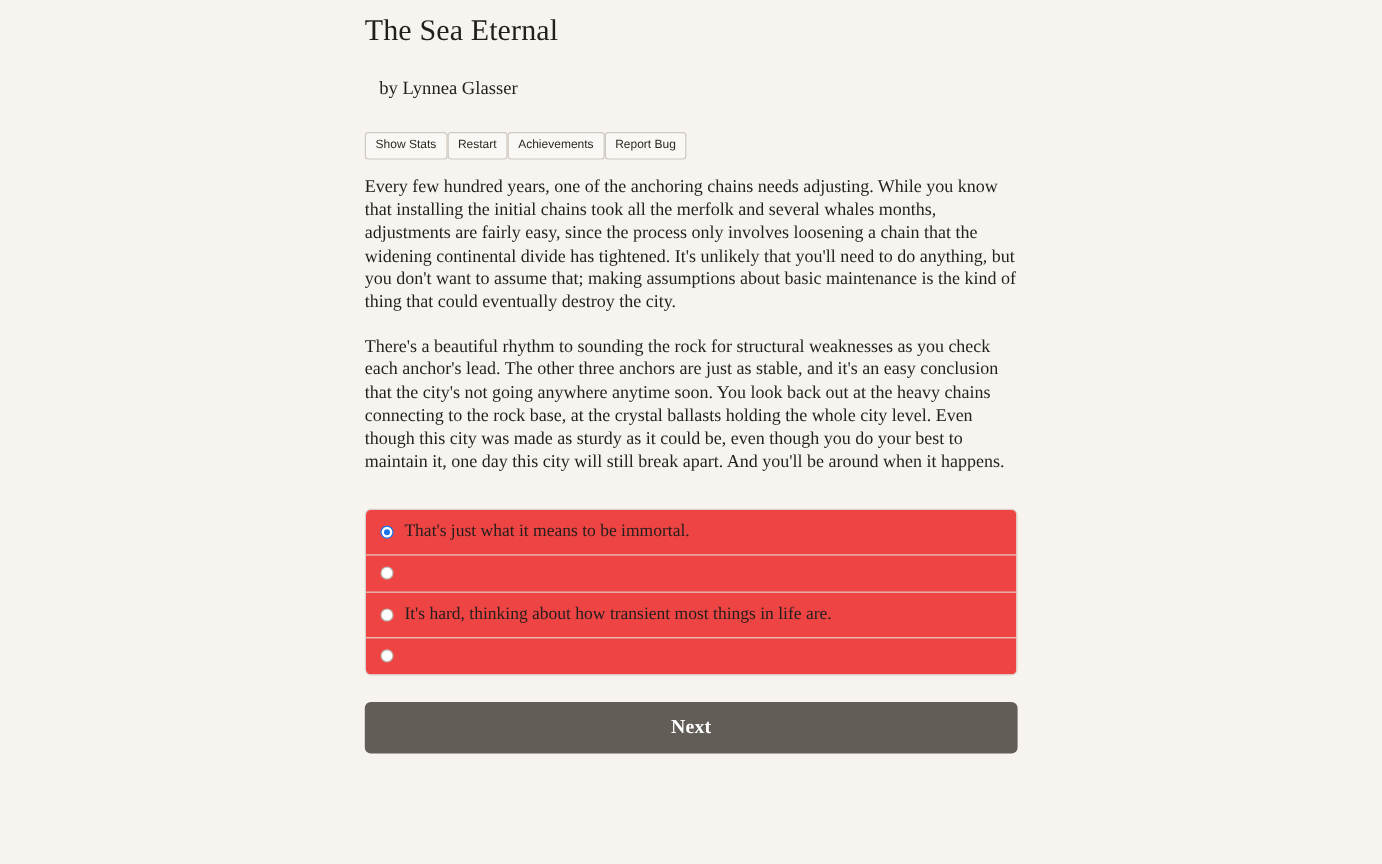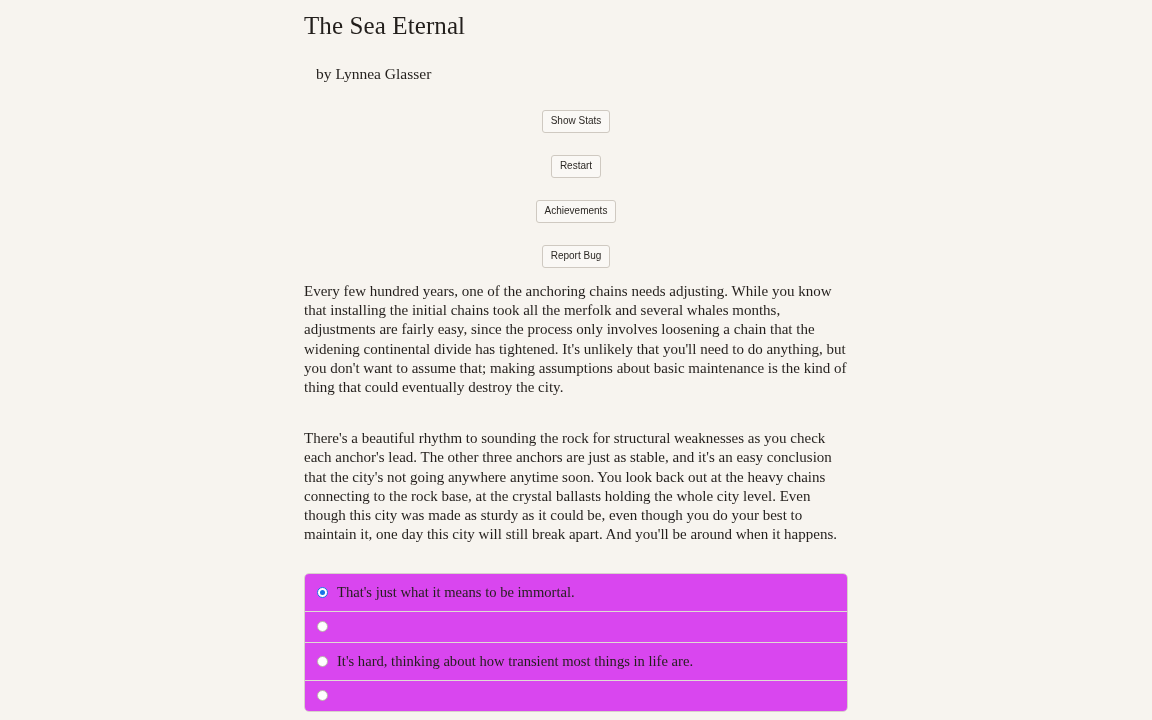--- a/index.html
+++ b/index.html
@@ -35,24 +35,23 @@
     color: #231f1c;
   }
   .byline {
     font-size: 15.5px;
     margin: 12px;
     padding-top: 12px;
     color: #231f1c;
   }
   .button-row {
     display: flex;
-    gap: 22px;
+    gap: 0;
     padding-top: 15px;
     align-items: center;
-    flex-direction: column;
   }
   .small-btn {
     font-family: "Liberation Sans", sans-serif;
     font-size: 10px;
     line-height: 1;
     background: #faf8f5;
     border: 1px solid #cfc9c1;
     border-radius: 3px;
     padding: 5px 8px 6px 8px;
     color: #2c2824;
@@ -63,36 +62,36 @@
     padding-top: 14px;
   }
   .story p {
     font-size: 15px;
     line-height: 19.2px;
     margin: 0 0 0 0;
     text-align: left;
     color: #231f1c;
     width: 543px;
   }
-  .story p + p { margin-top: 32px; }
+  .story p + p { margin-top: 18px; }
   .choices {
     margin-top: 29px;
     border: 1px solid #d8d2ca;
     border-radius: 5px;
     background: #fbf9f6;
     overflow: hidden;
   }
   .choice {
     display: flex;
     align-items: center;
     gap: 9px;
     padding: 9px 12px 10px 12px;
     border-bottom: 1px solid #e0dbd3;
     cursor: pointer;
-    background: #d946ef;
+    background: #ef4444;
   }
   .choice:last-child { border-bottom: none; }
   .radio {
     flex: 0 0 auto;
     width: 11px;
     height: 11px;
     border-radius: 50%;
     border: 1px solid #b9b3aa;
     background: #ffffff;
     position: relative;

